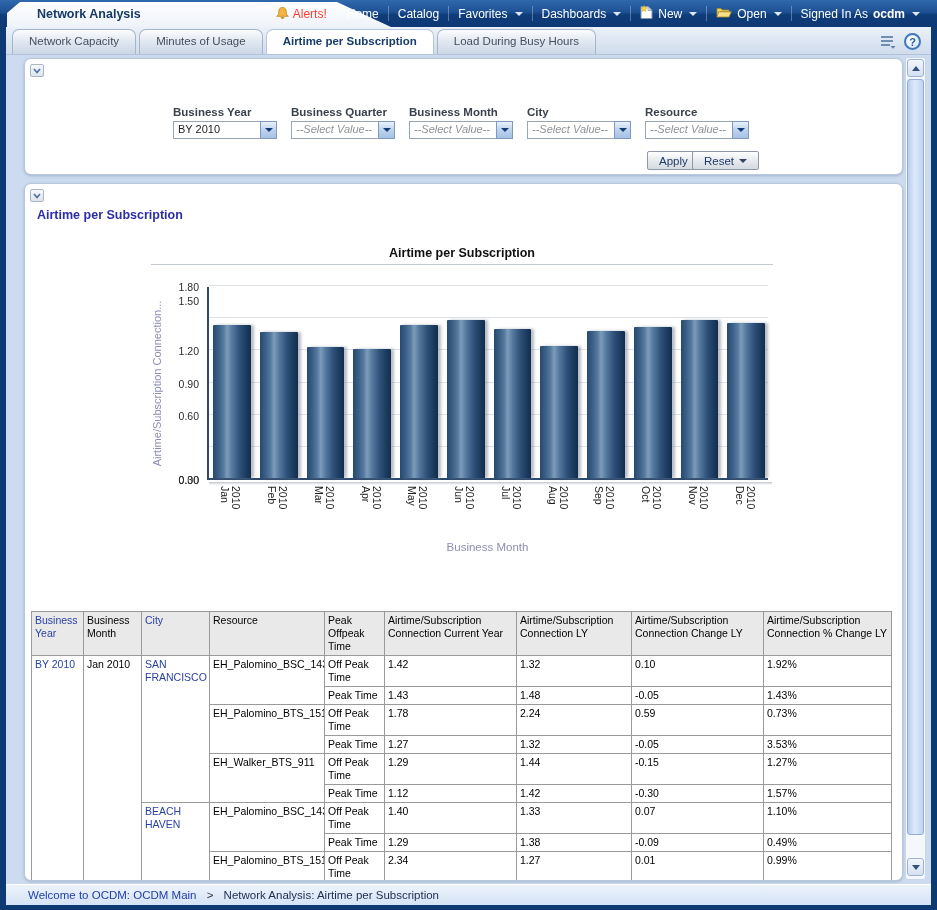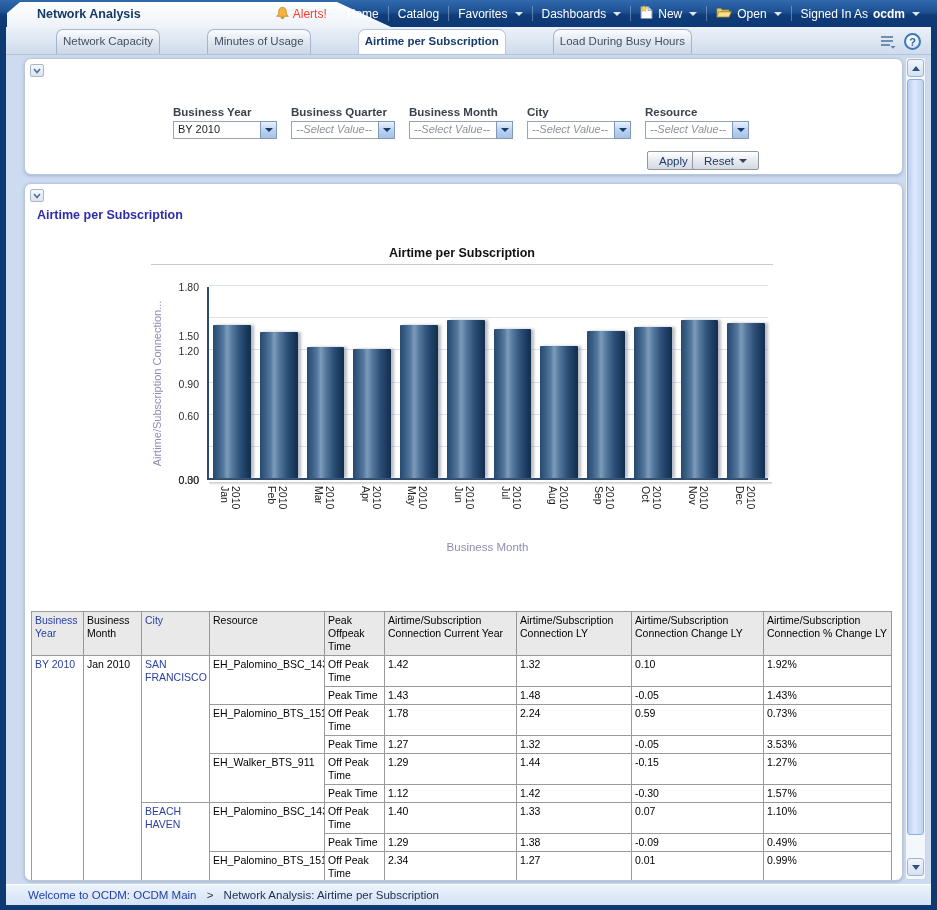--- a/index.html
+++ b/index.html
@@ -21,23 +21,23 @@
   .tb-sep { width:1px; height:15px; background:rgba(255,255,255,.3); }
   .tb-alerts { color:#ff3b30; font-size:12px; display:flex; align-items:center; gap:3px; padding:0 10px 0 4px; }
   .tb-user { font-weight:bold; }
   .caret-light { width:0; height:0; border-left:4px solid transparent; border-right:4px solid transparent;
                  border-top:4px solid #dfe8f4; margin-left:2px; }
 
   
   .tabbar { position:absolute; top:27px; left:6px; right:6px; height:28px;
             background:linear-gradient(#ebf1f9,#cfdcec); border-bottom:1px solid #b2c3d9; }
   .tabs { position:absolute; left:6px; bottom:0; display:flex; gap:3px; align-items:flex-end; }
-  .tab { height:25px; line-height:23px; padding:0 6px; font-size:11.5px; color:#445060;
+  .tab { height:25px; line-height:23px; padding:0 16px; font-size:11.5px; color:#445060;
          border:1px solid #a6b5c9; border-bottom:none; border-radius:7px 7px 0 0;
-         background:linear-gradient(#fbfcfe,#dde5ef 55%,#ccd7e6); cursor:pointer; white-space:nowrap;margin-left:44px; }
+         background:linear-gradient(#fbfcfe,#dde5ef 55%,#ccd7e6); cursor:pointer; white-space:nowrap; }
   .tab.active { background:#ffffff; color:#173d6d; font-weight:bold; border-color:#b7c6d8; }
   .tabbar-icons { position:absolute; right:10px; top:6px; display:flex; align-items:center; gap:8px; }
   .help-icon { width:17px; height:17px; border-radius:50%; border:2px solid #4178b8;
                background:radial-gradient(circle at 35% 30%,#ffffff,#cfe2f8);
                color:#2b5c9e; font-weight:bold; font-size:11px; text-align:center; line-height:14px; cursor:pointer; }
 
   
   .main { position:absolute; top:55px; left:6px; right:6px; bottom:26px; background:#ccdbef; }
   .panel { position:absolute; left:18px; width:879px; background:#ffffff;
            border:1px solid #b9c7da; border-radius:7px; box-shadow:0 1px 3px rgba(60,90,130,.30); }
@@ -279,21 +279,21 @@
       <div class="chart">
         <div class="chart-title">Airtime per Subscription</div>
         <div class="chart-body">
           <div class="ylabel">Airtime/Subscription Connection...</div>
           <div class="yticks" id="yticks">
               <div class="ytick" style="top: 187px;">0.00</div>
               <div class="ytick" style="top: 154.833px; margin-top: 32px;">0.30</div>
               <div class="ytick" style="top: 122.667px;">0.60</div>
               <div class="ytick" style="top: 90.5px;">0.90</div>
               <div class="ytick" style="top: 58.3333px;">1.20</div>
-              <div class="ytick" style="top: 43px;">1.50</div>
+              <div class="ytick" style="top: 8px;">1.50</div>
               <div class="ytick" style="top: -6px;">1.80</div>
             </div>
           <div class="plot" id="plot">
               <div class="gridline" style="bottom: 31.1667px;"></div>
               <div class="gridline" style="bottom: 63.3333px;"></div>
               <div class="gridline" style="bottom: 95.5px;"></div>
               <div class="gridline" style="bottom: 127.667px;"></div>
               <div class="gridline" style="bottom: 159.833px;"></div>
               <div class="gridline" style="bottom: 192px;"></div>
               <div class="bar" title="Jan 2010: 1.43" style="left: 4px; width: 37.75px; height: 153.328px;"></div>

